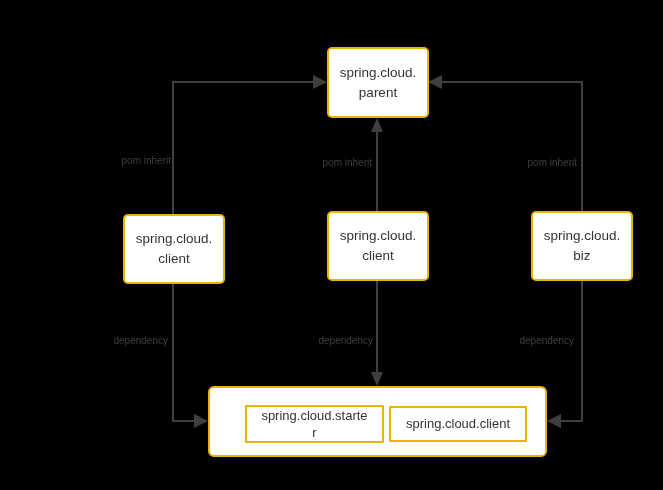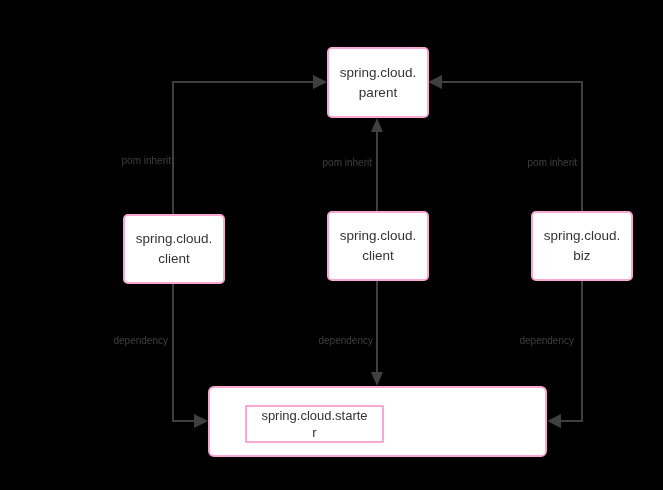--- a/index.html
+++ b/index.html
@@ -13,21 +13,21 @@
     height: 490px;
     background: #000000;
     overflow: hidden;
     font-family: "Liberation Sans", sans-serif;
   }
   
   .node {
     position: absolute;
     box-sizing: border-box;
     background: #ffffff;
-    border: 2px solid #f9a8d4;
+    border: 2px solid #eab308;
     border-radius: 5px;
     color: #333333;
     font-size: 13.5px;
     line-height: 20px;
     text-align: center;
     display: flex;
     flex-direction: column;
     align-items: center;
     justify-content: center;
   }
@@ -128,15 +128,18 @@
   <div class="node biz-box">
     <span>spring.cloud.</span>
     <span>biz</span>
   </div>
 
   <div class="node base-box">
     <div class="node starter-box">
       <span>spring.cloud.starte</span>
       <span>r</span>
     </div>
+    <div class="node client-box">
+      <span>spring.cloud.client</span>
+    </div>
   </div>
 
 </div>
 
 </body></html>

